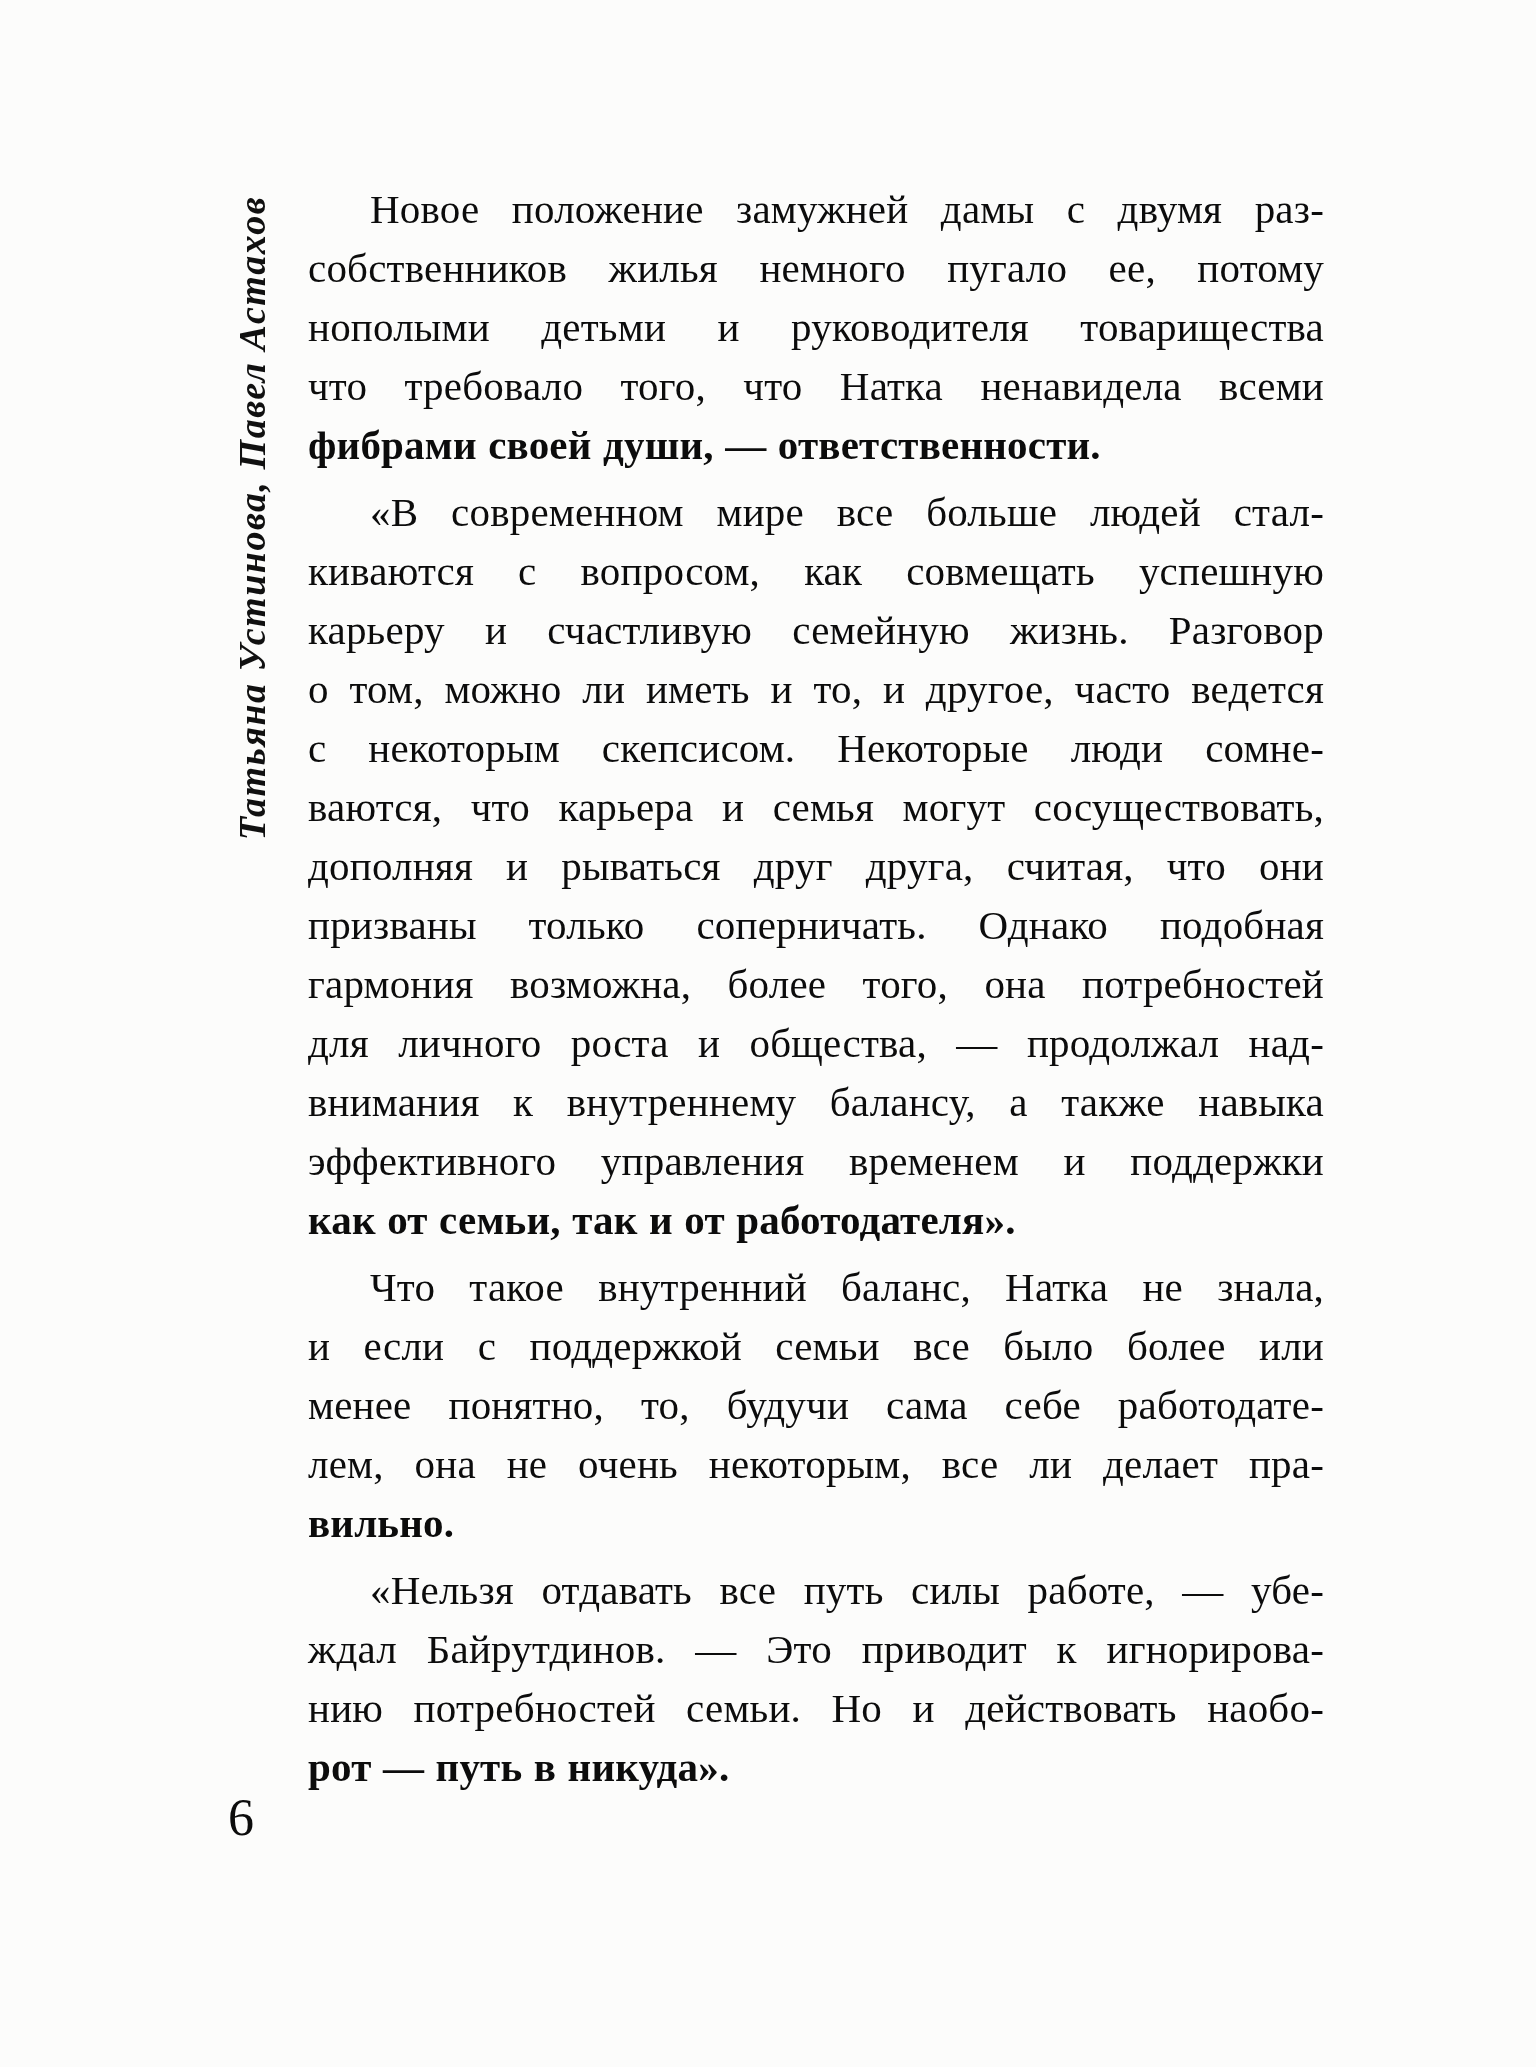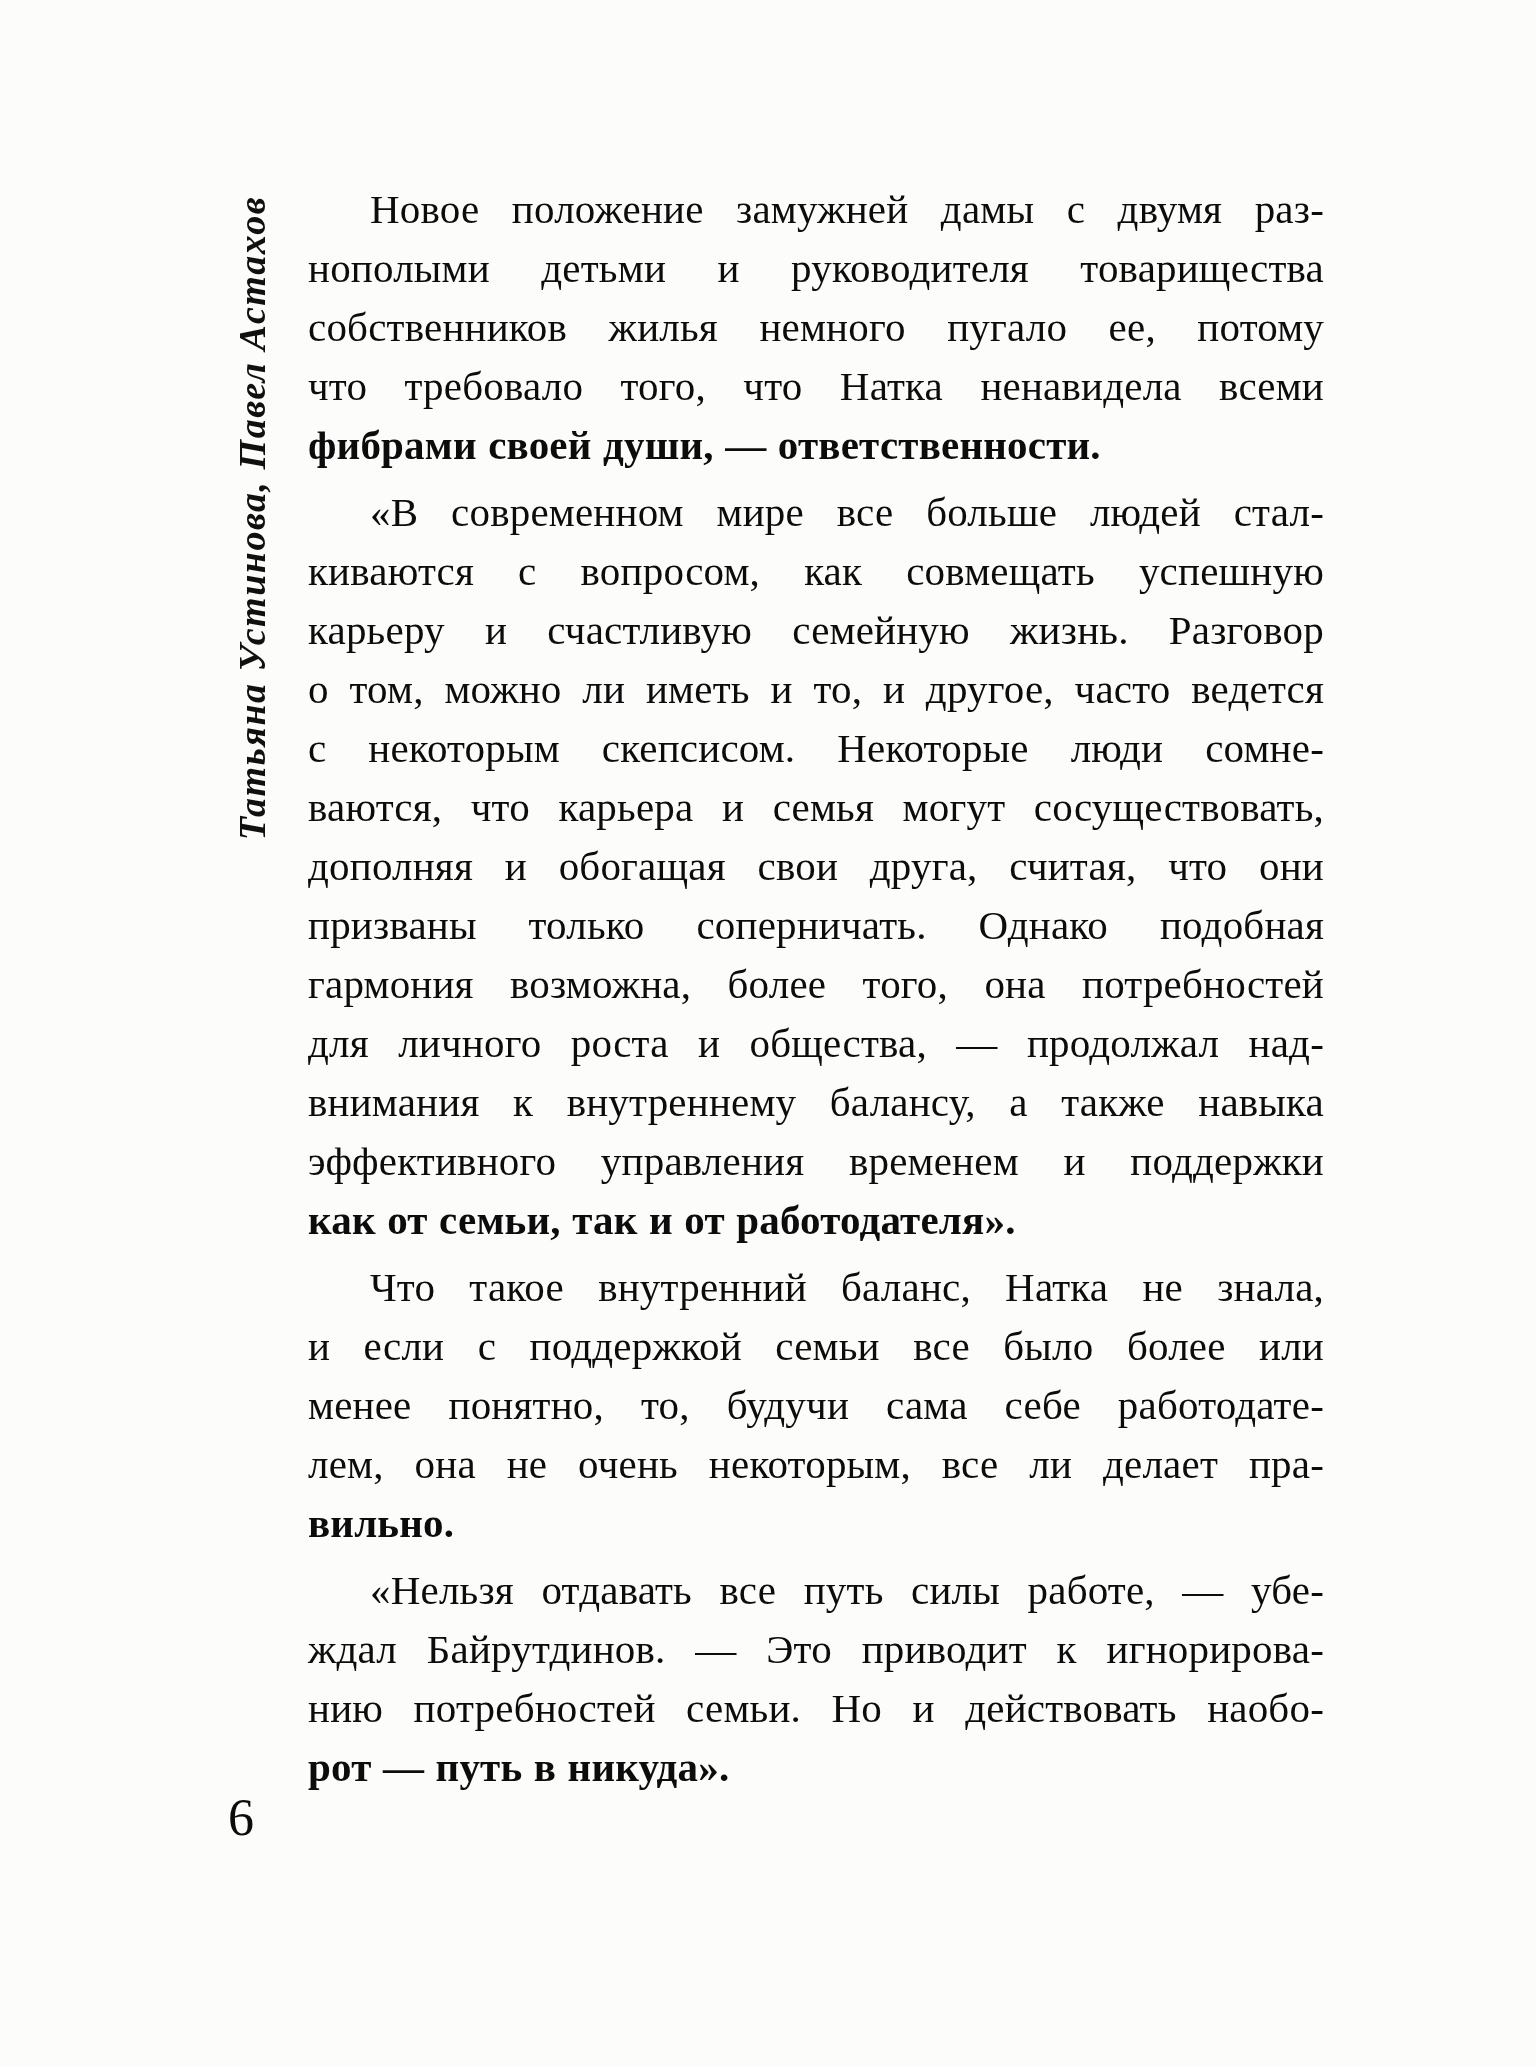--- a/index.html
+++ b/index.html
@@ -76,34 +76,34 @@
 <div class="page">
 
   <div class="authors-strip">
     <span>Татьяна Устинова, Павел Астахов</span>
   </div>
 
   <div class="text-block">
 
     <div class="paragraph">
       <div class="line indent">Новое положение замужней дамы с двумя раз-</div>
+      <div class="line">собственников жилья немного пугало ее, потому</div>
       <div class="line">нополыми детьми и руководителя товарищества</div>
-      <div class="line">собственников жилья немного пугало ее, потому</div>
       <div class="line">что требовало того, что Натка ненавидела всеми</div>
       <div class="line para-end">фибрами своей души, — ответственности.</div>
     </div>
 
     <div class="paragraph">
       <div class="line indent">«В современном мире все больше людей стал-</div>
       <div class="line">киваются с вопросом, как совмещать успешную</div>
       <div class="line">карьеру и счастливую семейную жизнь. Разговор</div>
       <div class="line">о том, можно ли иметь и то, и другое, часто ведется</div>
       <div class="line">с некоторым скепсисом. Некоторые люди сомне-</div>
       <div class="line">ваются, что карьера и семья могут сосуществовать,</div>
-      <div class="line">дополняя и обогащая свои друга, считая, что они</div>
+      <div class="line">дополняя и рываться друг друга, считая, что они</div>
       <div class="line">призваны только соперничать. Однако подобная</div>
       <div class="line">гармония возможна, более того, она потребностей</div>
       <div class="line">для личного роста и общества, — продолжал над-</div>
       <div class="line">внимания к внутреннему балансу, а также навыка</div>
       <div class="line">эффективного управления временем и поддержки</div>
       <div class="line para-end">как от семьи, так и от работодателя».</div>
     </div>
 
     <div class="paragraph">
       <div class="line indent">Что такое внутренний баланс, Натка не знала,</div>

